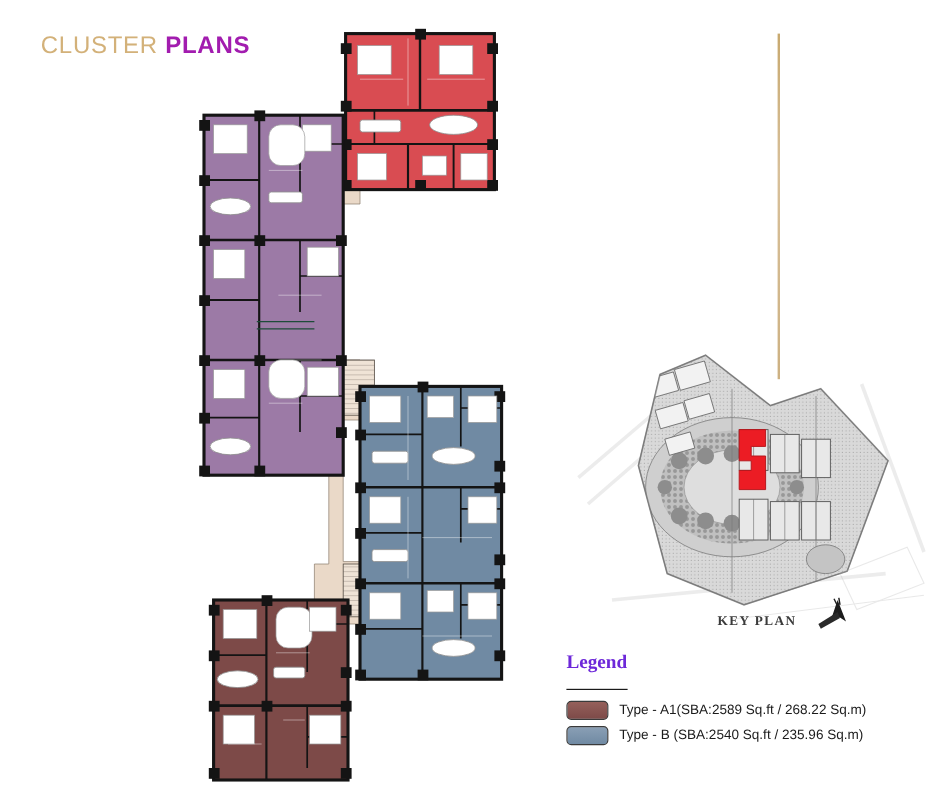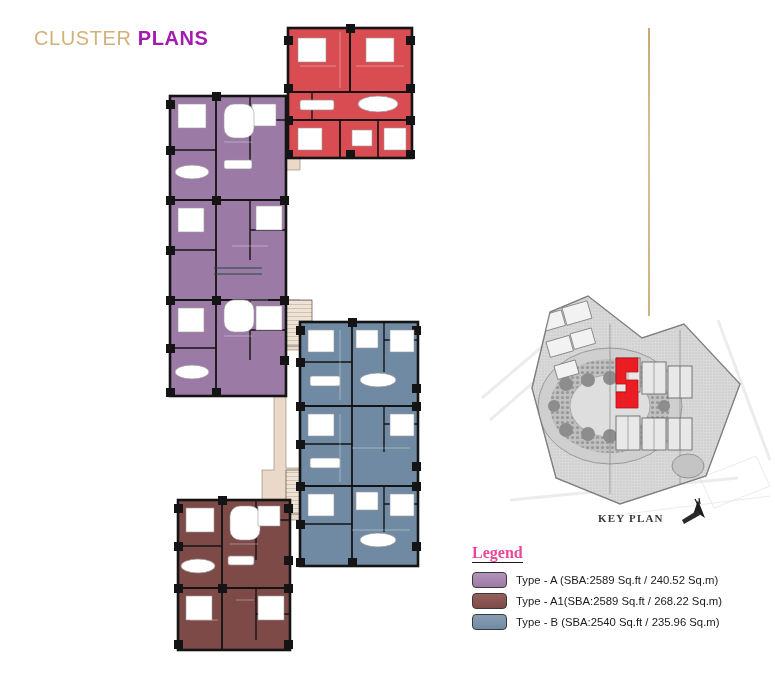--- a/index.html
+++ b/index.html
@@ -40,23 +40,23 @@
     position:absolute;left:598px;top:512px;
     font-family:"Liberation Serif", serif;
     font-size:11px;letter-spacing:1.2px;color:#3b3b3b;
     font-variant:small-caps;font-weight:600;
   }
 
   
   .legend{position:absolute;left:472px;top:544px;width:300px;}
   .legend-title{
     font-family:"Liberation Serif", serif;
-    font-size:16px;font-weight:700;color:#ec4899;
+    font-size:16px;font-weight:700;color:#6d28d9;
     display:inline-block;border-bottom:1.6px solid #1a1a1a;
-    padding-bottom:0px;margin-bottom:7px;line-height:1.1;
+    padding-bottom:12px;margin-bottom:7px;line-height:1.1;
   }
   .legend-row{display:flex;align-items:center;height:21px;}
   .swatch{
     width:33px;height:14px;border:1.1px solid #3a3a3a;border-radius:4px;
     margin-right:9px;flex:0 0 auto;
   }
   .legend-text{
     font-size:11.3px;color:#1b1b1b;white-space:nowrap;
     font-family:"Liberation Sans", sans-serif;
   }
@@ -377,24 +377,20 @@
   <svg style="position:absolute;left:678px;top:498px;width:30px;height:28px;" viewBox="0 0 30 28">
     <path d="M20 2 L14 20 L21 16 L27 20 Z" fill="#1d1d1d"></path>
     <path d="M4 22 L20 12 L22 17 L6 26 Z" fill="#2a2a2a"></path>
     <path d="M17 1 L20 7" stroke="#1d1d1d" stroke-width="1.2" fill="none"></path>
     <path d="M21 0 L22 6" stroke="#1d1d1d" stroke-width="1.2" fill="none"></path>
   </svg>
 
   <div class="legend">
     <div class="legend-title">Legend</div>
 
-    <div class="legend-row">
-      <span class="swatch" style="background:linear-gradient(#b294ba,#9c7aa6)"></span>
-      <span class="legend-text">Type - A  (SBA:2589 Sq.ft / 240.52 Sq.m)</span>
-    </div>
 
     <div class="legend-row">
       <span class="swatch" style="background:linear-gradient(#95605b,#7d4a48)"></span>
       <span class="legend-text">Type - A1(SBA:2589 Sq.ft / 268.22 Sq.m)</span>
     </div>
 
     <div class="legend-row">
       <span class="swatch" style="background:linear-gradient(#8a9fb5,#708aa3)"></span>
       <span class="legend-text">Type - B  (SBA:2540 Sq.ft / 235.96 Sq.m)</span>
     </div>

